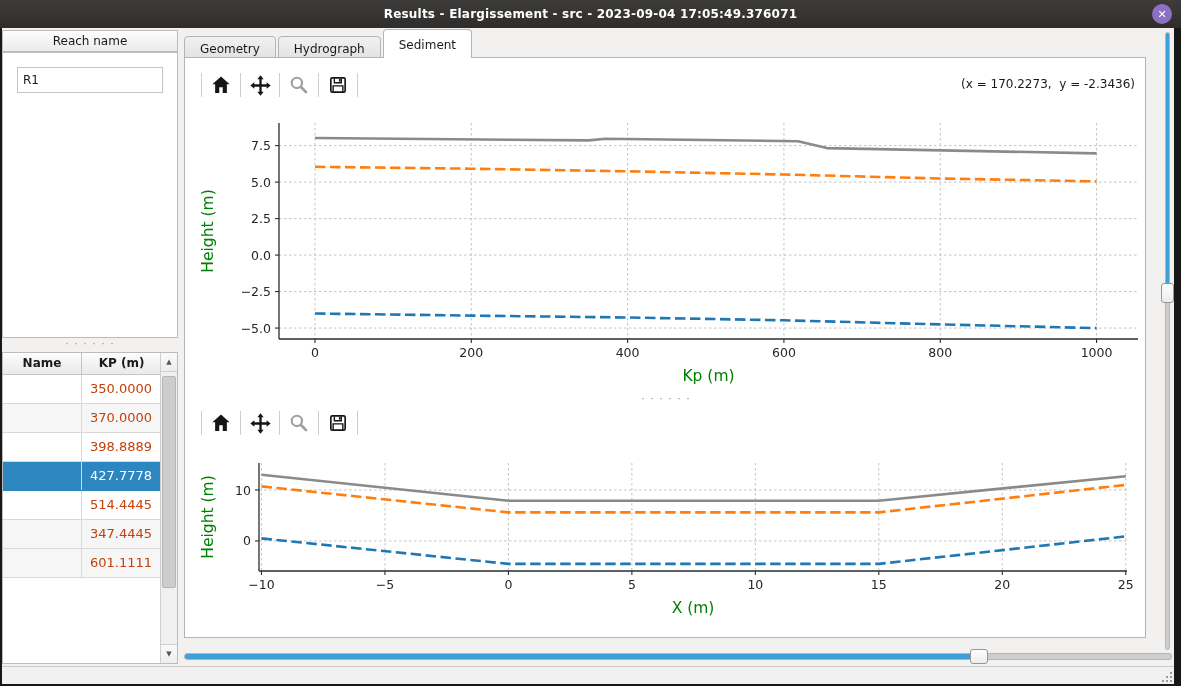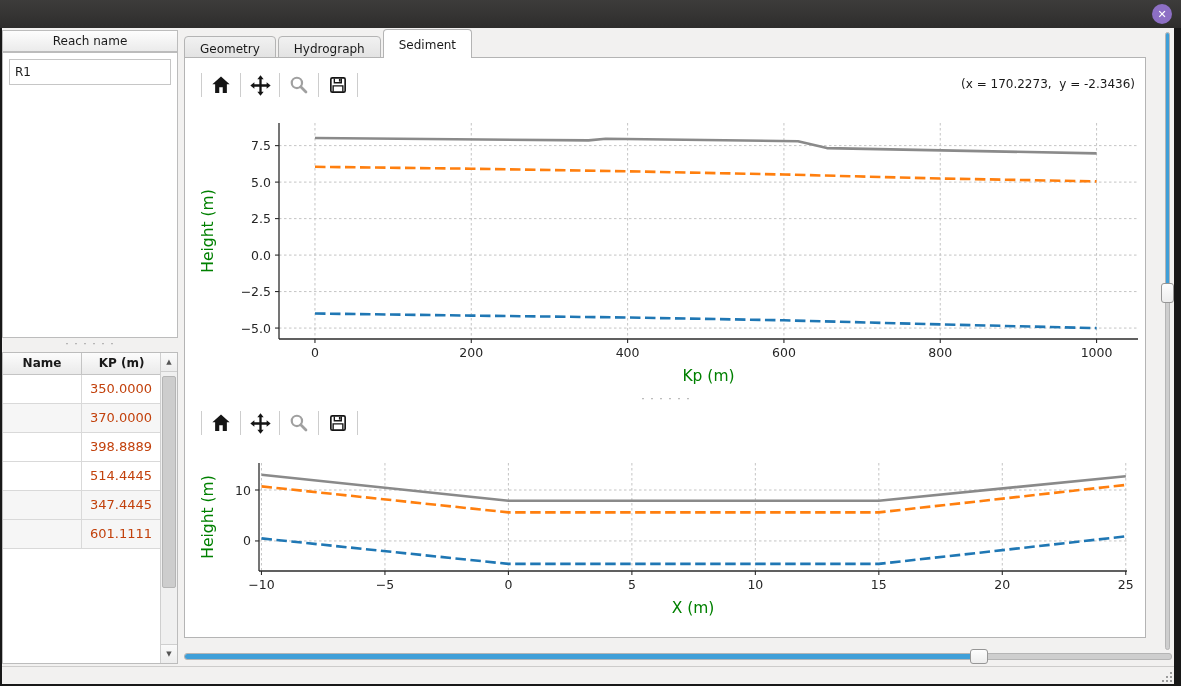--- a/index.html
+++ b/index.html
@@ -7,21 +7,21 @@
 body{font-family:"DejaVu Sans","Liberation Sans",sans-serif;-webkit-font-smoothing:antialiased}
 .window{position:relative;width:1181px;height:686px;background:#181818;overflow:hidden}
 .titlebar{position:absolute;left:0;top:0;width:1181px;height:28px;background:linear-gradient(#3d3c3b,#2e2d2c);display:flex;align-items:center;justify-content:center}
 .titlebar .title{color:#ffffff;font-size:12px;font-weight:600;letter-spacing:.2px}
 .closebtn{position:absolute;right:9px;top:4px;width:20px;height:20px;border-radius:50%;background:#8d6fc4;color:#fff;display:flex;align-items:center;justify-content:center;font-size:11px;font-weight:bold;cursor:pointer}
 .inner{position:absolute;left:2px;top:28px;width:1172px;height:656px;background:#f2f1f0}
 
 
 .reach-header{position:absolute;left:0;top:2px;width:176px;height:22px;background:linear-gradient(#fdfdfd,#ebebeb);border:1px solid #bcbcbc;text-align:center;font-size:12px;line-height:20px;color:#1a1a1a}
 .reach-list{position:absolute;left:0;top:24px;width:176px;height:286px;background:#fff;border:1px solid #bcbcbc}
-.reach-item{margin:6px;height:26px;border:1px solid #c6c6c6;background:#fff;font-size:12px;line-height:24px;padding-left:5px;color:#1a1a1a}
+.reach-item{margin:14px;height:26px;border:1px solid #c6c6c6;background:#fff;font-size:12px;line-height:24px;padding-left:5px;color:#1a1a1a}
 .splitter-h{position:absolute;left:0;top:311px;width:176px;height:11px;text-align:center;color:#8f8f8f;font-size:11px;line-height:9px;letter-spacing:1px;cursor:row-resize}
 .ptable{position:absolute;left:0;top:324px;width:176px;height:312px;background:#fff;border:1px solid #bcbcbc;overflow:hidden}
 .pt-header{display:flex;height:22px;background:linear-gradient(#fcfcfc,#eaeaea);border-bottom:1px solid #c4c4c4}
 .pt-h{font-weight:bold;font-size:12px;text-align:center;line-height:21px;color:#1a1a1a}
 .pt-h1{width:79px;border-right:1px solid #c4c4c4}
 .pt-h2{width:79px}
 .pt-rows{position:absolute;left:0;top:22px;width:158px}
 .trow{display:flex;height:29px;border-bottom:1px solid #d9d9d9;background:#fff}
 .trow.alt{background:#f6f6f6}
 .trow.sel{background:#2e86c0;border-bottom-color:#2e86c0}
@@ -75,20 +75,21 @@
 .grip i{position:absolute;width:2px;height:2px;background:#9b9b9b}
 .grip i:nth-child(1){right:0;bottom:0}.grip i:nth-child(2){right:0;bottom:4px}.grip i:nth-child(3){right:4px;bottom:0}
 .grip i:nth-child(4){right:0;bottom:8px}.grip i:nth-child(5){right:4px;bottom:4px}.grip i:nth-child(6){right:8px;bottom:0}
 </style>
 </head>
 <body>
 
 <div class="window">
 
   <div class="titlebar">
+    <span class="title">Results - Elargissement - src - 2023-09-04 17:05:49.376071</span>
     <span class="closebtn">
         <span>✕</span>
       </span>
   </div>
 
   <div class="inner">
 
     <div class="reach-header">Reach name</div>
     <div class="reach-list">
       <div class="reach-item">R1</div>
@@ -105,20 +106,24 @@
             <div class="tc1"></div>
             <div class="tc2">350.0000</div>
           </div>
           <div class="trow alt">
             <div class="tc1"></div>
             <div class="tc2">370.0000</div>
           </div>
           <div class="trow">
             <div class="tc1"></div>
             <div class="tc2">398.8889</div>
+          </div>
+          <div class="trow alt sel">
+            <div class="tc1"></div>
+            <div class="tc2">427.7778</div>
           </div>
           <div class="trow">
             <div class="tc1"></div>
             <div class="tc2">514.4445</div>
           </div>
           <div class="trow alt">
             <div class="tc1"></div>
             <div class="tc2">347.4445</div>
           </div>
           <div class="trow alt">

